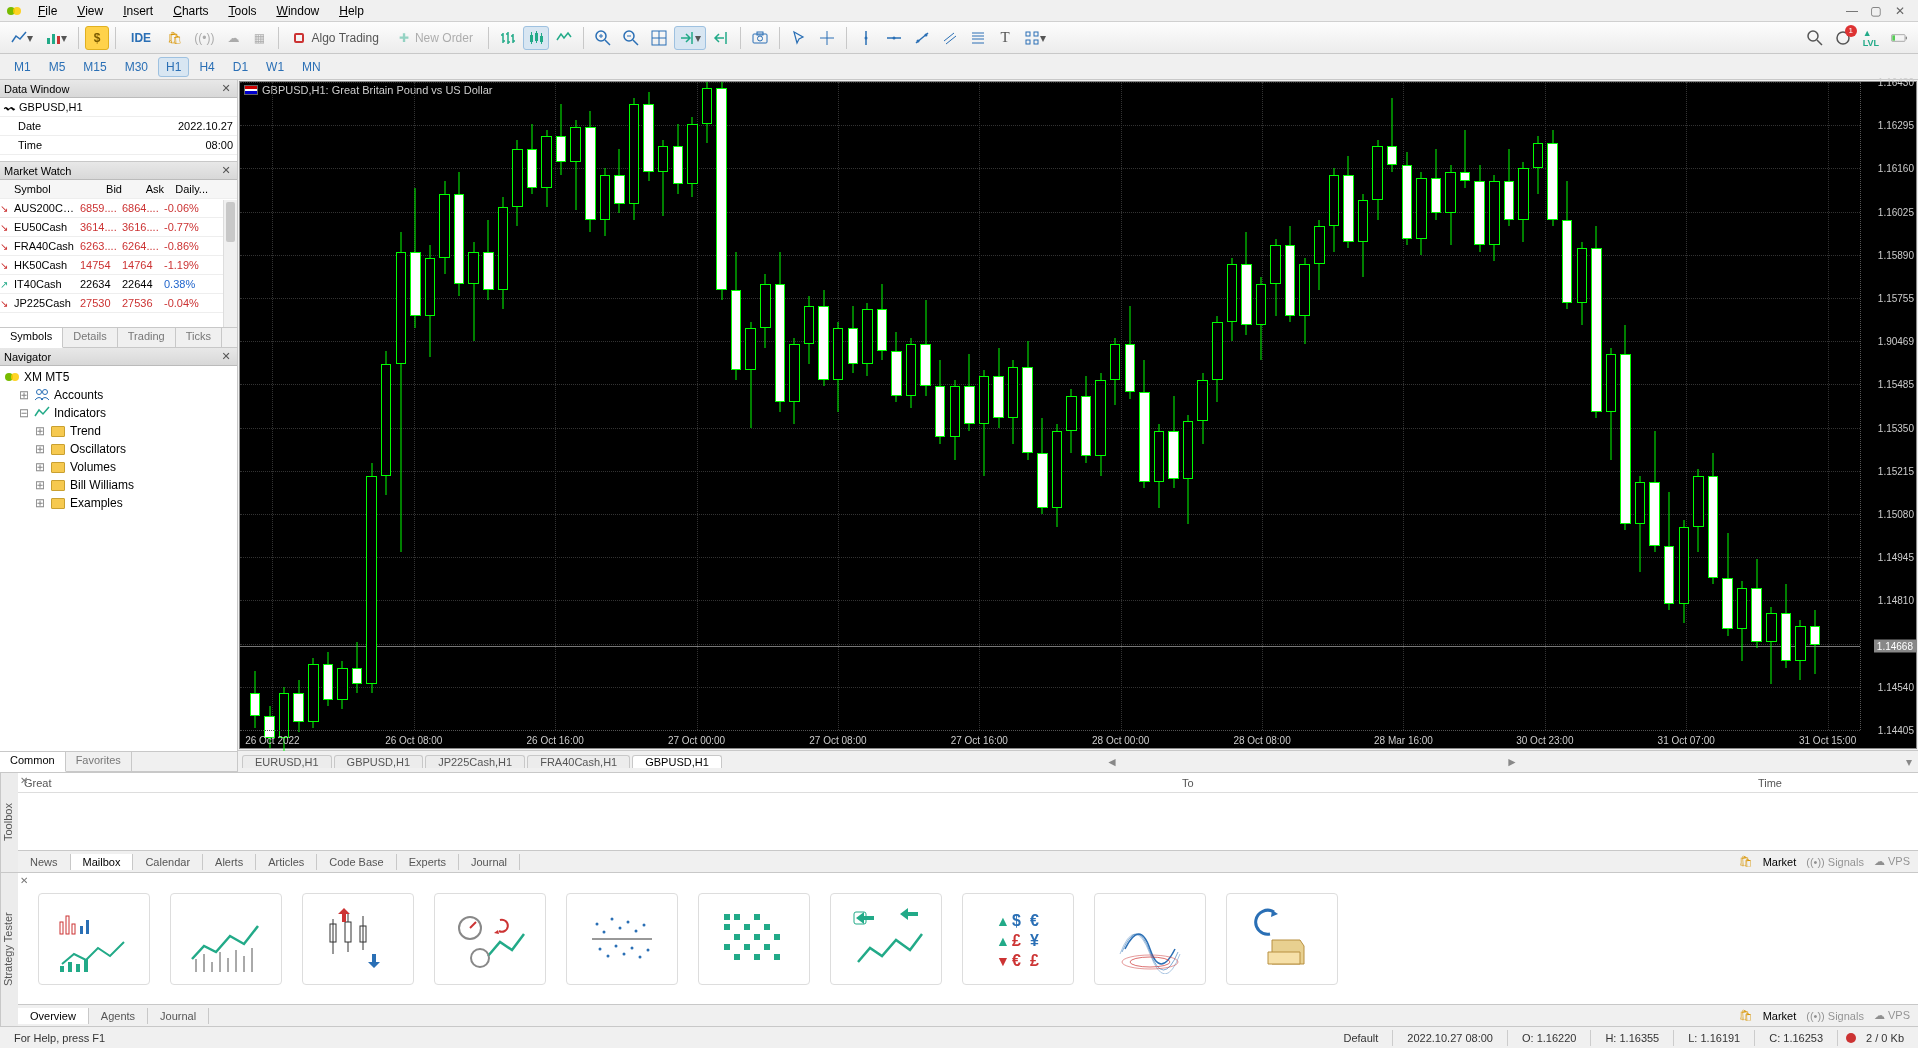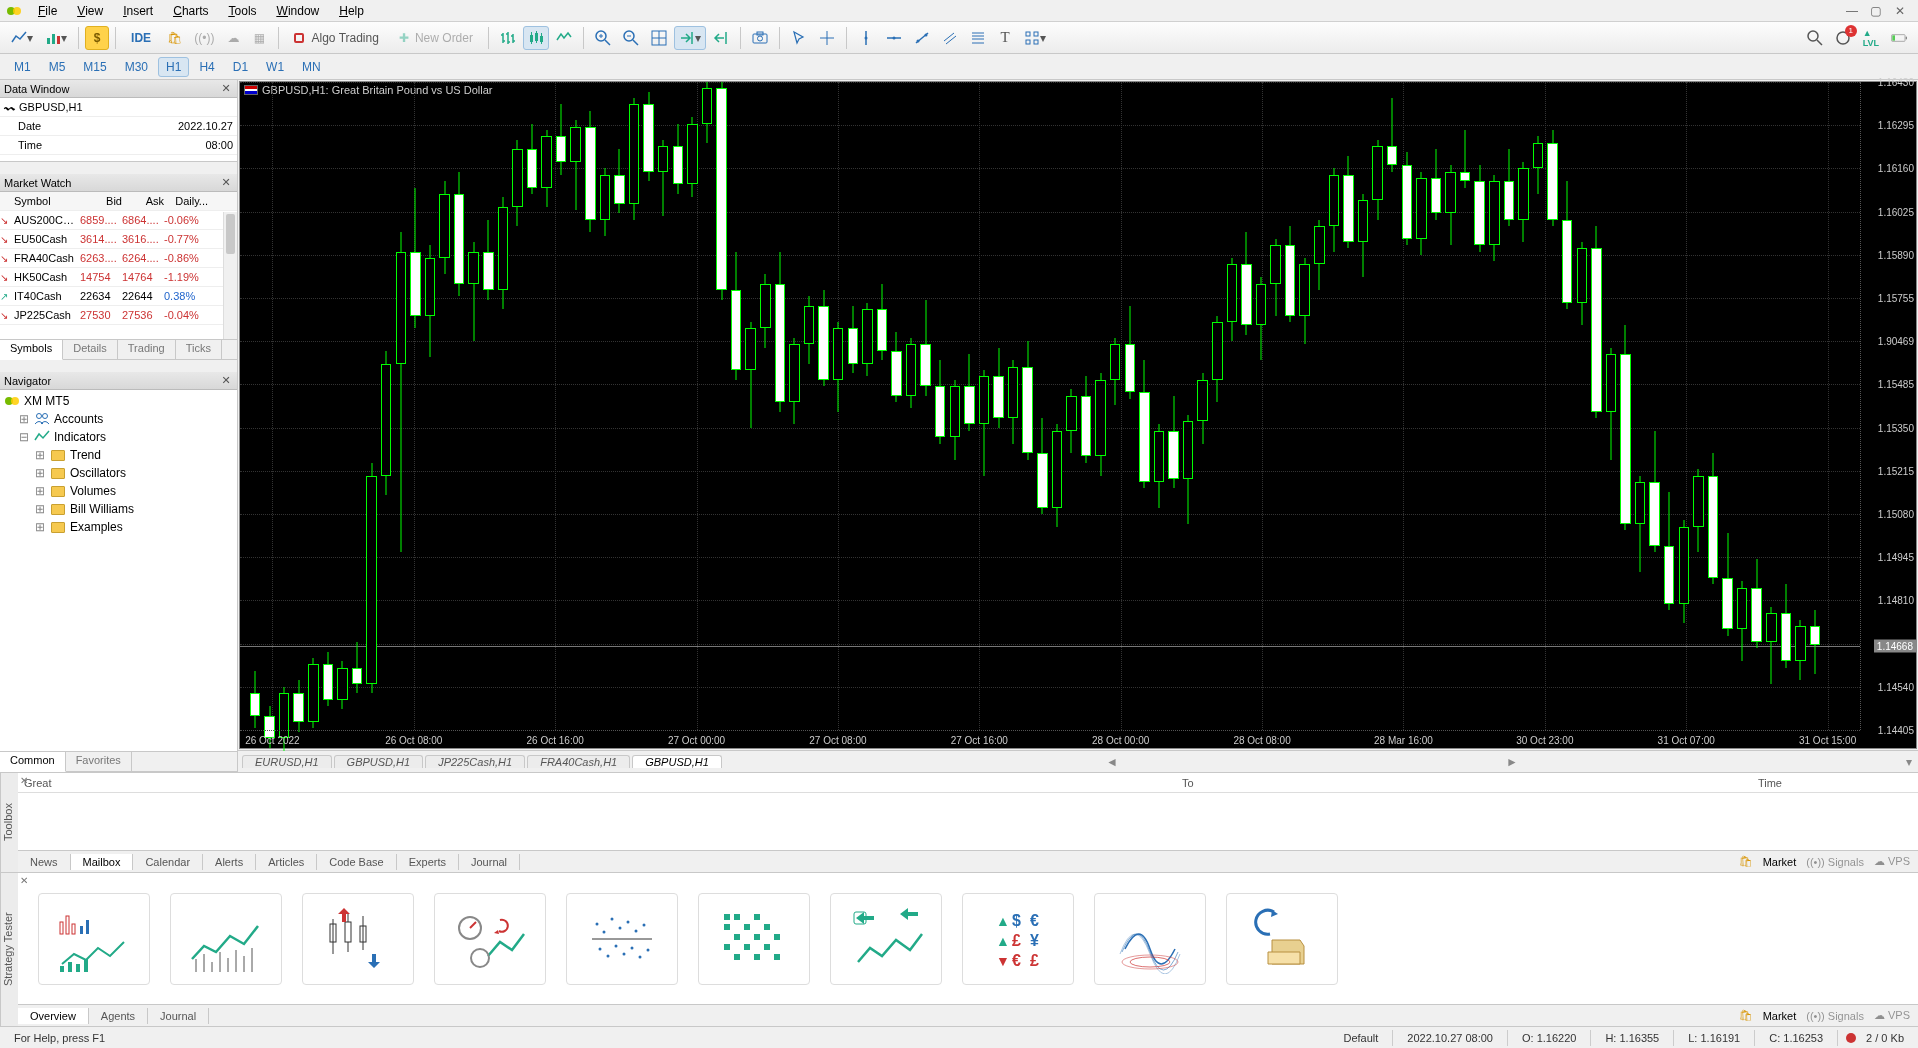--- a/index.html
+++ b/index.html
@@ -13,21 +13,21 @@
 .toolbar { height: 32px; background: linear-gradient(#fdfdfd,#ececec); border-bottom: 1px solid #c8c8c8; display: flex; align-items: center; padding: 0 6px; gap: 2px; }
 .tbtn { height: 24px; min-width: 24px; padding: 0 4px; display: flex; align-items: center; justify-content: center; border: 1px solid transparent; border-radius: 3px; cursor: default; color:#555;}
 .tbtn.lbl { padding: 0 8px; gap: 4px; }
 .tbtn.disabled { opacity: .45; }
 .tbtn svg { width: 16px; height: 16px; }
 .tbsep { width: 1px; height: 22px; background: #c8c8c8; margin: 0 4px; }
 .tfbar { height: 26px; background: #f0f0f0; border-bottom: 1px solid #c8c8c8; display: flex; align-items: center; padding: 0 6px; }
 .tfbtn { padding: 3px 8px; color: #2a6fb5; cursor: default; border-radius: 3px; margin-right: 2px;}
 .tfbtn.active { background: #d8e6f2; border: 1px solid #9ec1e0; padding: 2px 7px; }
 .main { flex: 1; display: flex; min-height: 0; }
-.left-col { width: 238px; display: flex; flex-direction: column; border-right: 1px solid #c8c8c8; gap: 12px; }
+.left-col { width: 238px; display: flex; flex-direction: column; border-right: 1px solid #c8c8c8; }
 .panel { background: #fff; border-bottom: 1px solid #c8c8c8; display: flex; flex-direction: column; min-height: 0; }
 .panel-hdr { height: 18px; background: linear-gradient(#e8e8e8,#d8d8d8); display: flex; align-items: center; padding: 0 4px; font-size: 11px; border-bottom: 1px solid #bbb; }
 .panel-hdr .close { margin-left: auto; width: 14px; height: 14px; display:flex; align-items:center; justify-content:center; color:#555;}
 .dw-row { display: flex; height: 19px; align-items: center; padding: 0 4px; border-bottom: 1px solid #eee; font-size: 11px; }
 .dw-row .k { flex: 1; }
 .dw-row .v { text-align: right; }
 .mw-hdr, .mw-row { display: grid; grid-template-columns: 14px 66px 42px 42px 44px; height: 19px; align-items: center; font-size: 11px; border-bottom: 1px solid #eee; padding-right: 2px;}
 .mw-hdr { background: #f6f6f6; font-weight: 400; }
 .mw-row .c { overflow: hidden; text-overflow: ellipsis; white-space: nowrap; text-align: left; padding-right: 2px;}
 .mw-row .sym { text-align: left; }
@@ -55,21 +55,21 @@
 .candle-layer { position: absolute; left: 0; right: 56px; top: 0; bottom: 18px; }
 .gridv { position:absolute; top:0; bottom:0; border-left:1px dotted #333;}
 .gridh { position:absolute; left:0; right:0; border-top:1px dotted #333;}
 .candle { position: absolute; }
 .candle .wick { position: absolute; left: 50%; width: 1px; background: #0f0; transform: translateX(-50%); }
 .candle .body { position: absolute; left: 0; right: 0; border: 1px solid #0f0; }
 .candle.up .body { background: #000; }
 .candle.dn .body { background: #fff; border-color:#0f0;}
 .ref-line { position:absolute; left:0; right:0; border-top:1px solid #777;}
 .chart-tabs { height: 22px; background: #f0f0f0; display: flex; align-items: center; border-top: 1px solid #c8c8c8; padding-left: 4px; }
-.chart-tab { padding: 0 12px; font-size: 11px; border: 1px solid #c8c8c8; border-bottom: none; margin-right: 2px; background: #ececec; color:#555; cursor:default; border-radius: 3px 3px 0 0; font-style: italic;}
+.chart-tab { padding: 0 12px; font-size: 11px; border: 1px solid #c8c8c8; border-bottom: none; margin-right: 2px; background: #ececec; color:#555; cursor:default; border-radius: 3px 3px 0 0;}
 .chart-tab.active { background: #fff; color:#000;}
 .chart-tabs .navbtn { margin-left:auto; padding:0 6px; color:#888;}
 .toolbox { height: 100px; background: #fff; border-top: 1px solid #c8c8c8; display: flex; }
 .vtab { width: 18px; writing-mode: vertical-rl; transform: rotate(180deg); text-align: center; font-size: 11px; background: #ececec; border-right: 1px solid #c8c8c8; padding: 4px 1px; color:#555;}
 .toolbox-body { flex:1; display:flex; flex-direction:column;}
 .toolbox-hdr { height: 20px; display: grid; grid-template-columns: 1fr 300px 300px 130px; border-bottom: 1px solid #ddd; align-items: center; padding: 0 6px; font-size: 11px; color:#555;}
 .toolbox-content { flex:1; }
 .toolbox-tabs { height: 22px; display: flex; align-items: center; border-top: 1px solid #c8c8c8; background: #f0f0f0; }
 .toolbox-tab { padding: 2px 12px; font-size: 11px; border-right: 1px solid #c8c8c8; color:#555; cursor:default;}
 .toolbox-tab.active { background:#fff; color:#000;}

